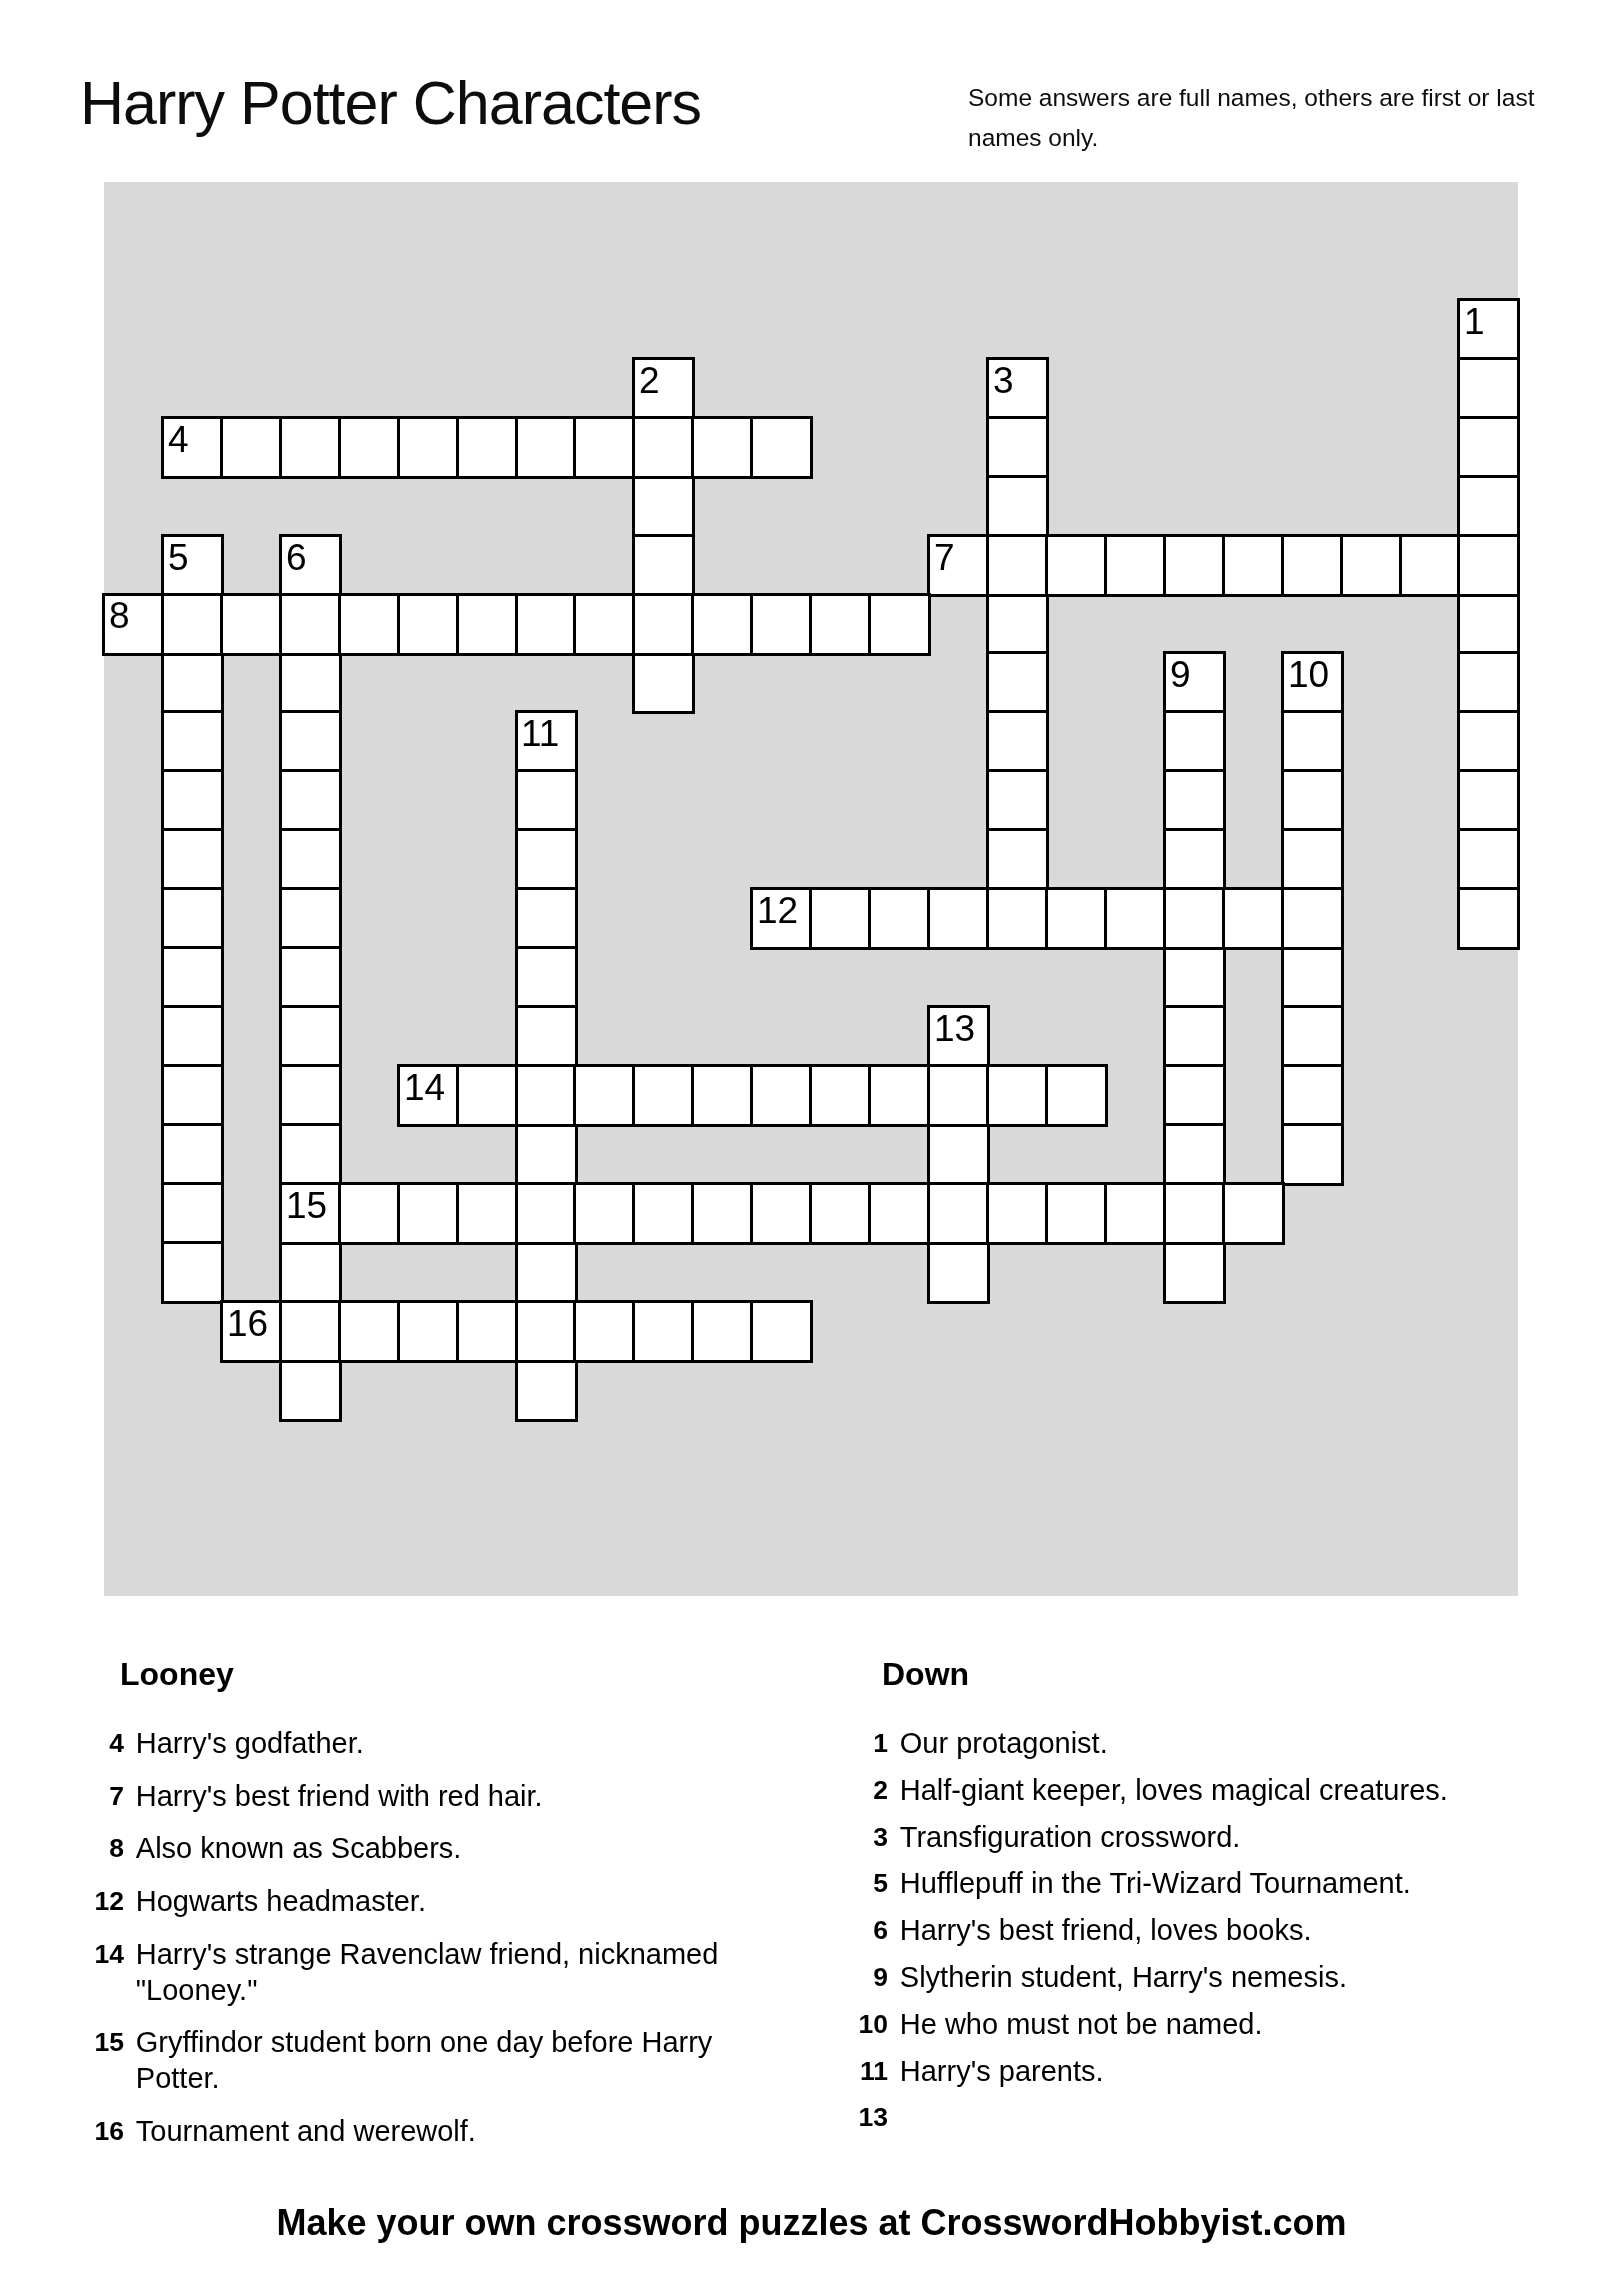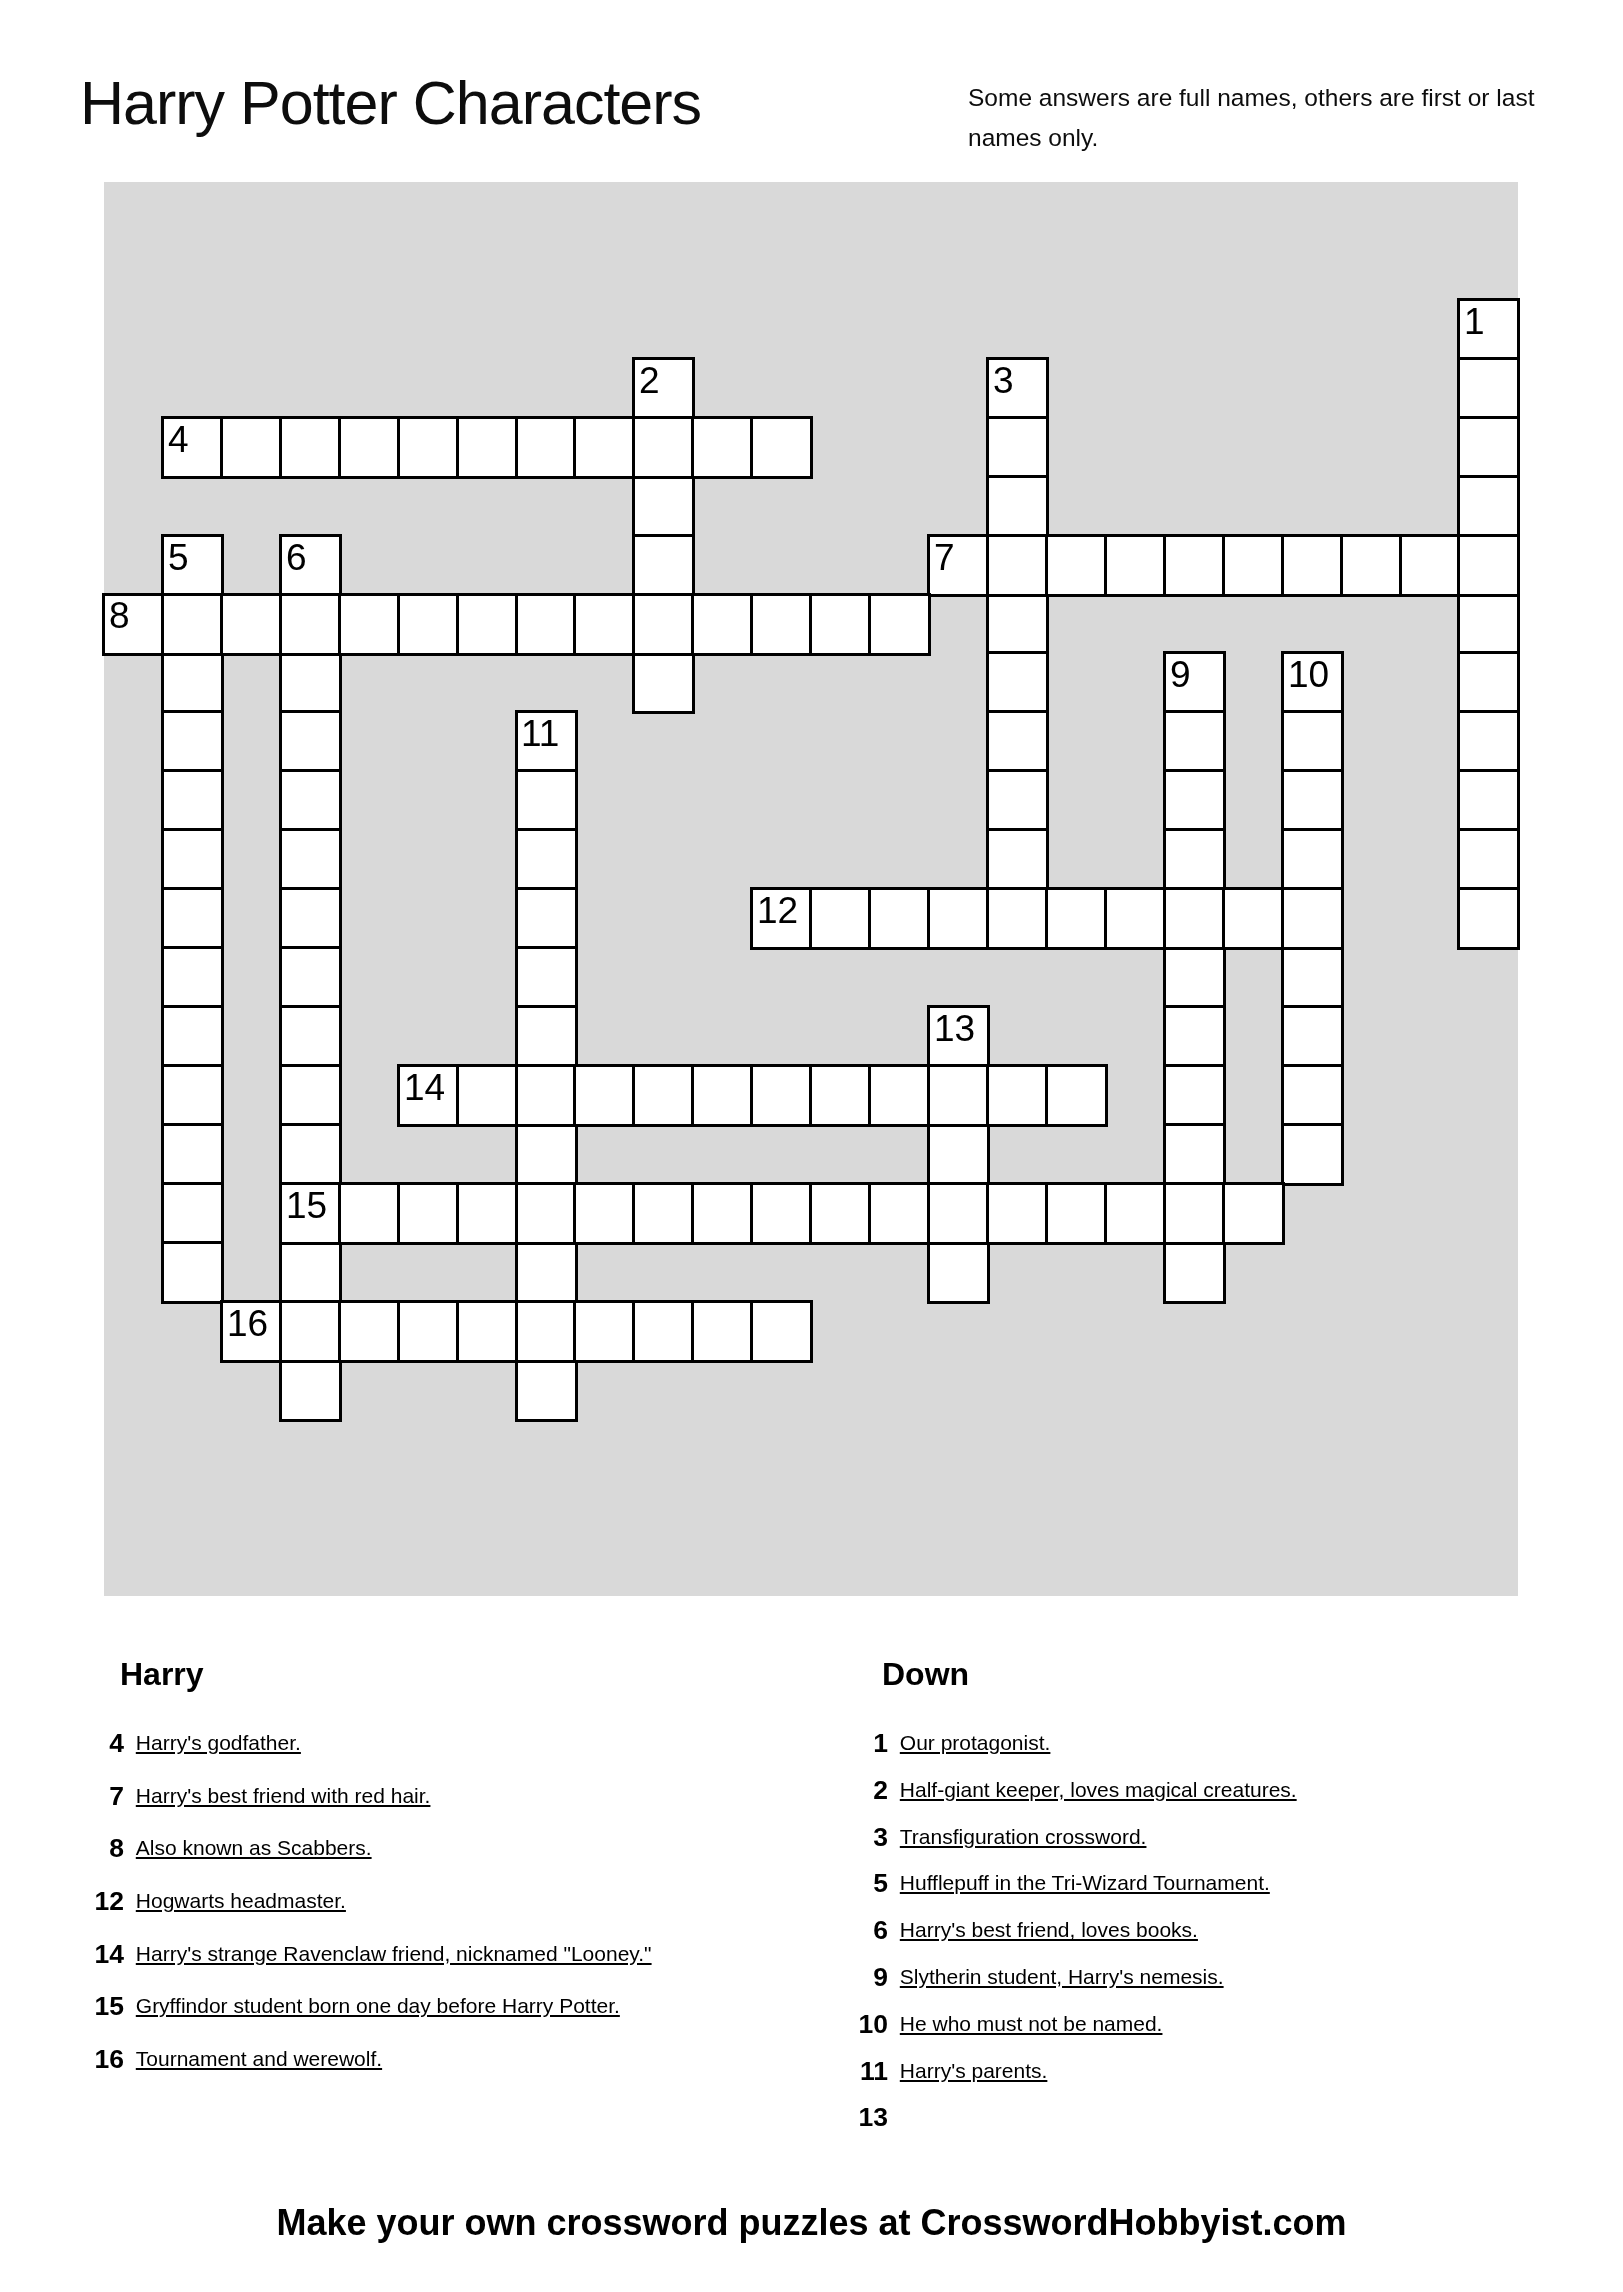--- a/index.html
+++ b/index.html
@@ -51,21 +51,21 @@
   #down-list   { left: 823px; width: 686px; }
 
   .clue { display: flex; align-items: flex-start; }
   #across-list .clue { margin-bottom: 16.7px; }
   #down-list   .clue { margin-bottom: 10.8px; }
   .cnum {
     flex: 0 0 65px; width: 65px; text-align: right;
     font-weight: 700; font-size: 26.5px; line-height: 36px;
   }
   .ctext {
-    padding-left: 11.8px; font-size: 21px; line-height: 36px; text-decoration: underline;
+    padding-left: 11.8px; font-size: 29px; line-height: 36px;
   }
   #across-list .ctext { max-width: 608px; }
   #down-list   .ctext { max-width: 598px; text-align: center; }
 
   .footer {
     position: absolute; left: 0; top: 2201px; width: 1623px;
     text-align: center; font-size: 36px; font-weight: 700; line-height: 1.2;
   }
 </style>
 </head>
@@ -268,21 +268,21 @@
         <div class="cellnum" style="left: 1184px; top: 474px;">10</div>
         <div class="cellnum" style="left: 417px; top: 533px;">11</div>
         <div class="cellnum" style="left: 653px; top: 710px;">12</div>
         <div class="cellnum" style="left: 830px; top: 828px;">13</div>
         <div class="cellnum" style="left: 300px; top: 887px;">14</div>
         <div class="cellnum" style="left: 182px; top: 1005px;">15</div>
         <div class="cellnum" style="left: 123px; top: 1123px;">16</div>
       </div>
   </div>
 
-  <div class="clues-heading" id="across-heading">Harry</div>
+  <div class="clues-heading" id="across-heading">Looney</div>
   <div class="clue-list" id="across-list">
       <div class="clue">
         <span class="cnum">4</span>
         <span class="ctext">Harry's godfather.</span>
       </div>
       <div class="clue">
         <span class="cnum">7</span>
         <span class="ctext">Harry's best friend with red hair.</span>
       </div>
       <div class="clue">

